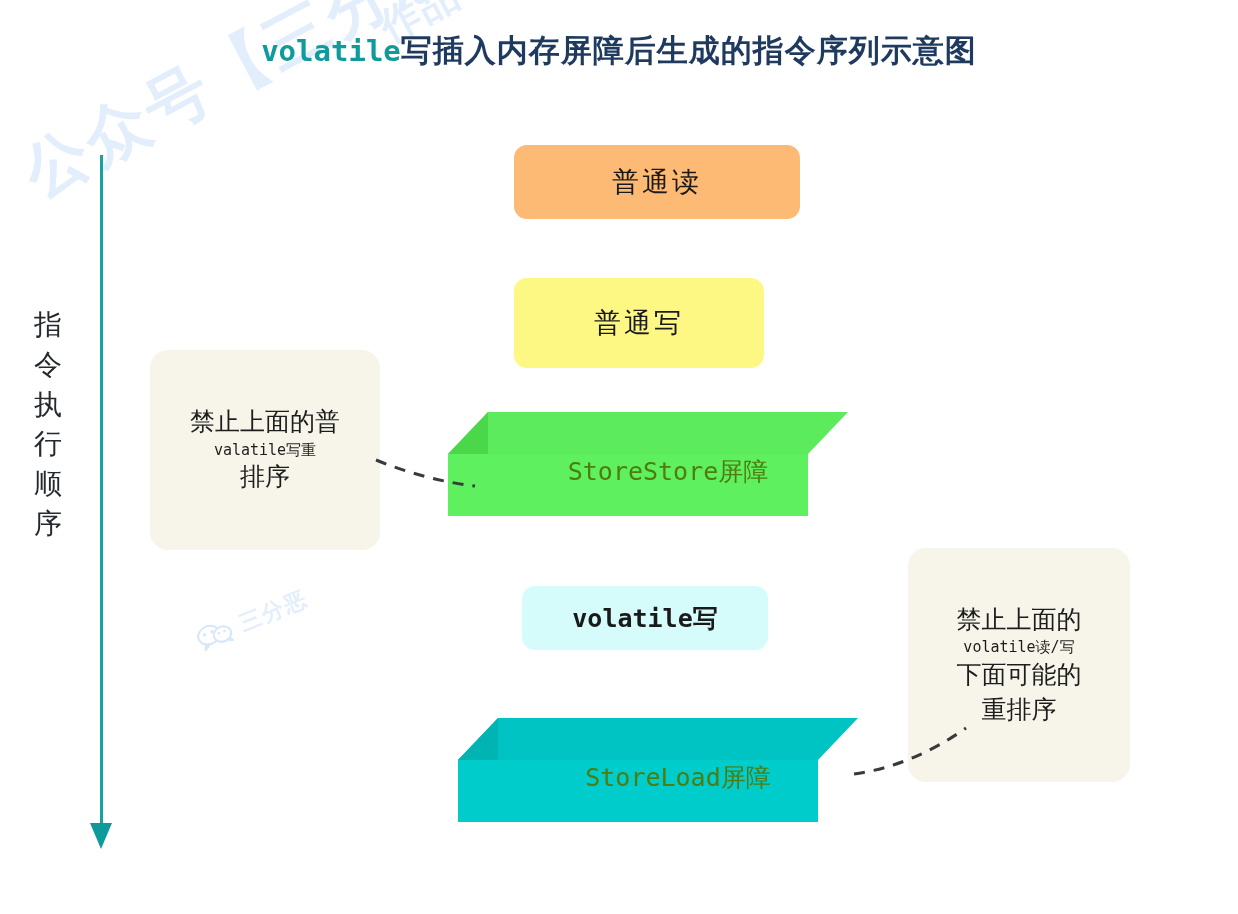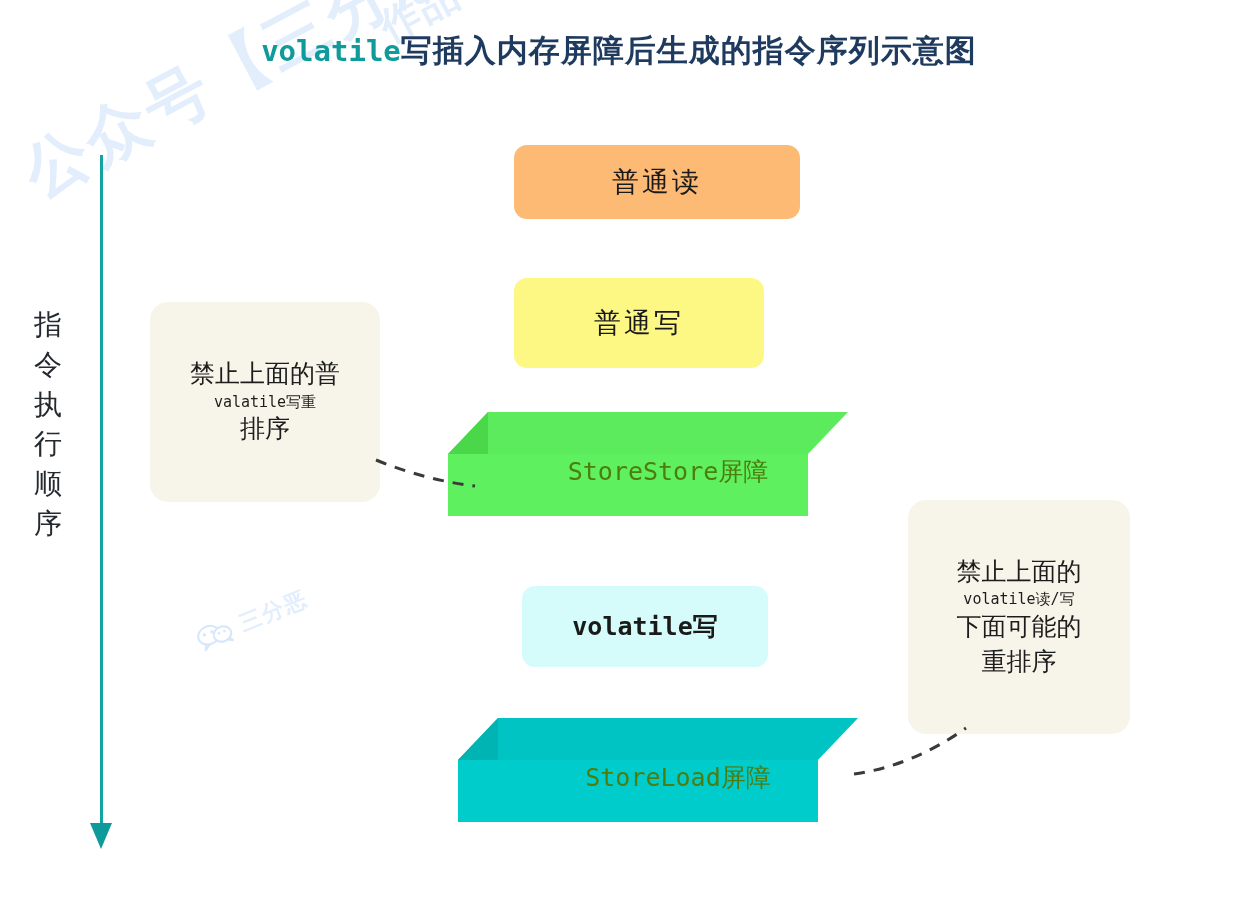--- a/index.html
+++ b/index.html
@@ -131,21 +131,21 @@
     left: 514px;
     top: 278px;
     width: 250px;
     height: 90px;
     background: #fdf884;
   }
   #box-volatile-write {
     left: 522px;
     top: 586px;
     width: 246px;
-    height: 81px;
+    height: 64px;
     background: #d5fbfb;
     font-family: "DejaVu Sans Mono", "Liberation Mono", monospace;
     font-size: 25px;
     font-weight: bold;
     letter-spacing: 0px;
   }
 
   
   .barrier {
     position: absolute;
@@ -184,20 +184,21 @@
     font-family: "Liberation Serif", "DejaVu Serif", serif;
     font-size: 25px;
     color: #1d1d1d;
     line-height: 1.38;
     text-align: center;
     display: flex;
     align-items: center;
     justify-content: center;
     padding: 10px 12px;
     box-sizing: border-box;
+    margin-top: 48px;
   }
   .callout .ln { display: block; white-space: nowrap; }
   .callout .mono {
     font-family: "DejaVu Sans Mono", "Liberation Mono", monospace;
     font-size: 15px;
   }
   #callout-storestore {
     left: 150px;
     top: 302px;
     width: 230px;

